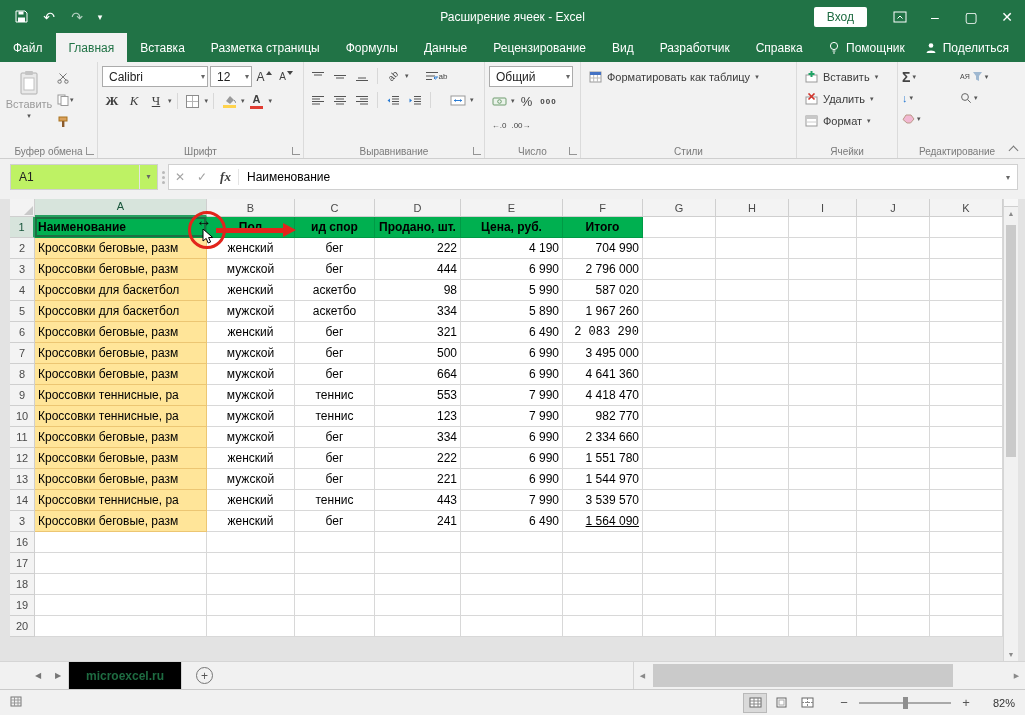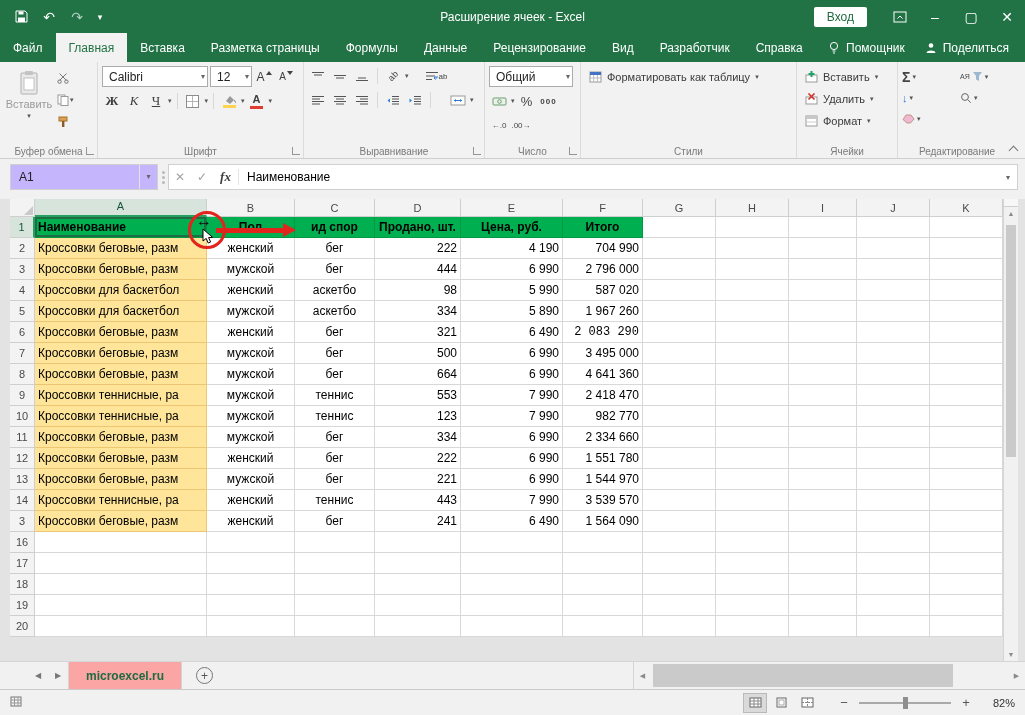--- a/index.html
+++ b/index.html
@@ -59,21 +59,21 @@
 .egrid { display:grid; grid-template-columns:58px 56px; }
 .erow { display:flex; align-items:center; gap:2px; height:21px; font-size:11px; }
 .sigma { font-size:14px; font-weight:bold; color:#444; }
 .dec { font-size:8px; color:#444; letter-spacing:0; }
 .pct { font-size:13px; color:#444; }
 .thou { font-size:8px; font-weight:bold; color:#444; letter-spacing:1px; }
 .collapse-chevron { position:absolute; right:8px; bottom:4px; width:7px; height:7px; border-left:1px solid #777; border-top:1px solid #777; transform:rotate(45deg); }
 
 
 .formulabar { flex:0 0 40px; background:#f1f1f1; display:flex; align-items:center; padding:0 7px 4px 10px; gap:0; }
-.namebox { width:148px; height:26px; background:#c4b5fd; border:1px solid #d0d0d0; display:flex; align-items:center; padding-left:8px; font-size:12px; color:#222; }
+.namebox { width:148px; height:26px; background:#bef264; border:1px solid #d0d0d0; display:flex; align-items:center; padding-left:8px; font-size:12px; color:#222; }
 .nb-caret { margin-left:auto; width:18px; text-align:center; font-size:8px; color:#666; border-left:1px solid #e4e4e4; line-height:24px; }
 .fb-gap { width:10px; display:flex; flex-direction:column; align-items:center; justify-content:center; gap:2px; }
 .fb-gap i { width:3px; height:3px; background:#b9b9b9; border-radius:50%; display:block; }
 .fb-main { flex:1; height:26px; background:#fff; border:1px solid #d0d0d0; display:flex; align-items:center; }
 .fbx { width:22px; text-align:center; color:#a3a3a3; font-size:12px; }
 .fbok { width:22px; text-align:center; color:#a3a3a3; font-size:12px; }
 .fbfx { width:26px; text-align:center; color:#3f3f3f; font-family:"Liberation Serif",serif; font-style:italic; font-weight:bold; font-size:13px; border-right:1px solid #e4e4e4; }
 .fb-input { flex:1; padding-left:8px; font-size:12px; color:#000; white-space:nowrap; overflow:hidden; }
 .fb-dd { width:18px; text-align:center; color:#666; font-size:8px; }
 
@@ -105,21 +105,21 @@
 .ann-circle { position:absolute; left:188px; top:12px; width:38px; height:38px; border:3px solid #E2241C; border-radius:50%; z-index:10; }
 .ann-resize { position:absolute; left:196px; top:13px; font-size:16px; font-weight:bold; color:#0a0a0a; z-index:11; }
 .ann-cursor { position:absolute; left:202px; top:30px; z-index:11; }
 .ann-line { position:absolute; left:216px; top:29px; width:68px; height:5px; background:#E2241C; z-index:9; }
 .ann-head { position:absolute; left:283px; top:24px; width:0; height:0; border-top:7.5px solid transparent; border-bottom:7.5px solid transparent; border-left:13px solid #E2241C; z-index:9; }
 
 
 .sheetbar { flex:0 0 28px; background:#f1f1f1; display:flex; align-items:stretch; border-top:1px solid #d5d5d5; }
 .tabnav { width:20px; display:flex; align-items:center; justify-content:center; font-size:8px; color:#777; }
 .tabnav:first-child { margin-left:28px; }
-.sheettab { background:#fca5a5; color:#1e6b41; font-weight:bold; display:flex; align-items:center; padding:0 17px; border-left:1px solid #d5d5d5; border-right:1px solid #d5d5d5; font-size:12px; }
+.sheettab { background:#000000; color:#1e6b41; font-weight:bold; display:flex; align-items:center; padding:0 17px; border-left:1px solid #d5d5d5; border-right:1px solid #d5d5d5; font-size:12px; }
 .addsheet { width:17px; height:17px; border:1px solid #767676; border-radius:50%; color:#555; display:flex; align-items:center; justify-content:center; font-size:12px; align-self:center; margin-left:14px; }
 .sb-fill { flex:1; }
 .hscroll { width:392px; display:flex; align-items:center; background:#f1f1f1; border-left:1px solid #d5d5d5; }
 .hs-arr { width:17px; text-align:center; font-size:7px; color:#8a8a8a; }
 .hs-track { flex:1; height:100%; position:relative; }
 .hs-thumb { position:absolute; top:2px; bottom:2px; left:2px; width:300px; background:#cacaca; }
 
 
 .statusbar { flex:0 0 26px; background:#f1f1f1; border-top:1px solid #cacaca; display:flex; align-items:center; font-size:11px; color:#444; padding:0 10px; }
 .st-fill { flex:1; }
@@ -617,21 +617,21 @@
           <div class="cell" style="width: 73px;"></div>
           <div class="cell" style="width: 73px;"></div>
         </div>
         <div class="grow">
           <div class="rowheader" style="width: 25px;">9</div>
           <div class="cell yellow al" style="width: 172px;">Кроссовки теннисные, ра</div>
           <div class="cell ac" style="width: 88px;">мужской</div>
           <div class="cell ac" style="width: 80px;">теннис</div>
           <div class="cell ar" style="width: 86px;">553</div>
           <div class="cell ar" style="width: 102px;">7 990</div>
-          <div class="cell ar" style="width: 80px;">2 418 470</div>
+          <div class="cell ar" style="width: 80px;">4 418 470</div>
           <div class="cell" style="width: 73px;"></div>
           <div class="cell" style="width: 73px;"></div>
           <div class="cell" style="width: 68px;"></div>
           <div class="cell" style="width: 73px;"></div>
           <div class="cell" style="width: 73px;"></div>
         </div>
         <div class="grow">
           <div class="rowheader" style="width: 25px;">10</div>
           <div class="cell yellow al" style="width: 172px;">Кроссовки теннисные, ра</div>
           <div class="cell ac" style="width: 88px;">мужской</div>
@@ -701,21 +701,21 @@
           <div class="cell" style="width: 73px;"></div>
           <div class="cell" style="width: 73px;"></div>
         </div>
         <div class="grow">
           <div class="rowheader" style="width: 25px;">3</div>
           <div class="cell yellow al" style="width: 172px;">Кроссовки беговые, разм</div>
           <div class="cell ac" style="width: 88px;">женский</div>
           <div class="cell ac" style="width: 80px;">бег</div>
           <div class="cell ar" style="width: 86px;">241</div>
           <div class="cell ar" style="width: 102px;">6 490</div>
-          <div class="cell ar" style="width: 80px;">1 564 090</div>
+          <div class="cell ar" style="width: 80px; text-decoration: underline;">1 564 090</div>
           <div class="cell" style="width: 73px;"></div>
           <div class="cell" style="width: 73px;"></div>
           <div class="cell" style="width: 68px;"></div>
           <div class="cell" style="width: 73px;"></div>
           <div class="cell" style="width: 73px;"></div>
         </div>
         <div class="grow">
           <div class="rowheader" style="width: 25px;">16</div>
           <div class="cell" style="width: 172px;"></div>
           <div class="cell" style="width: 88px;"></div>

